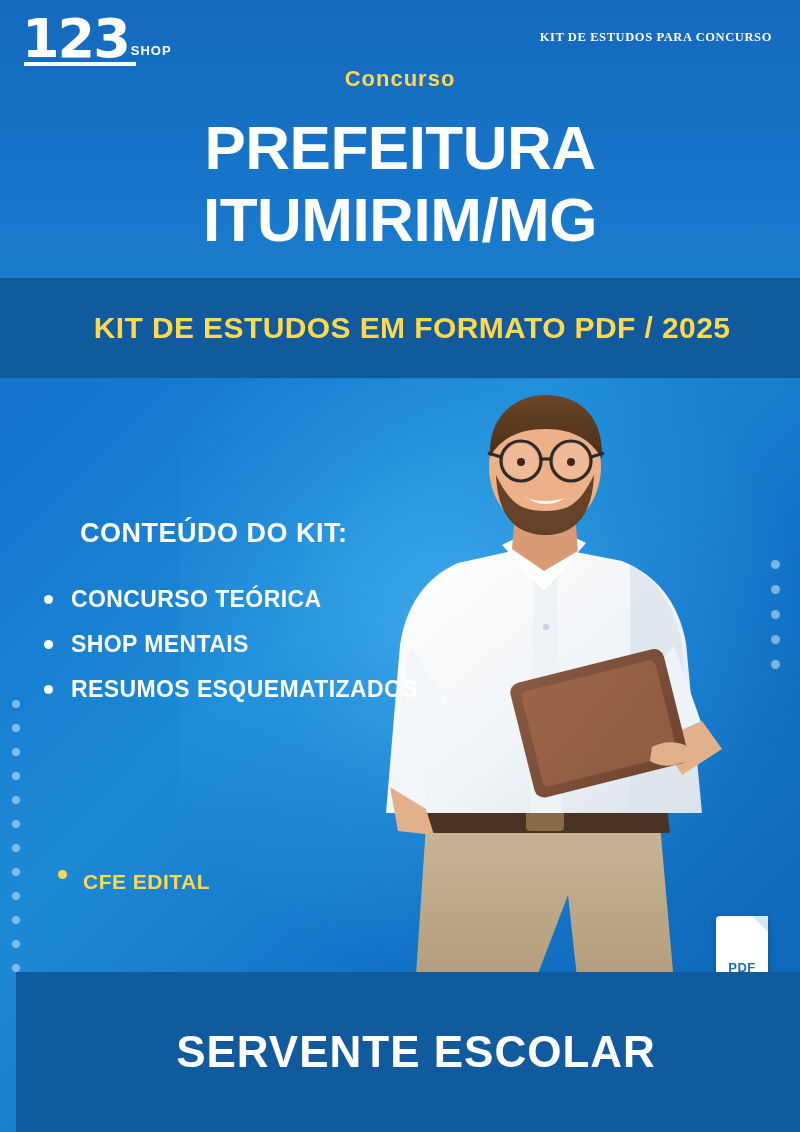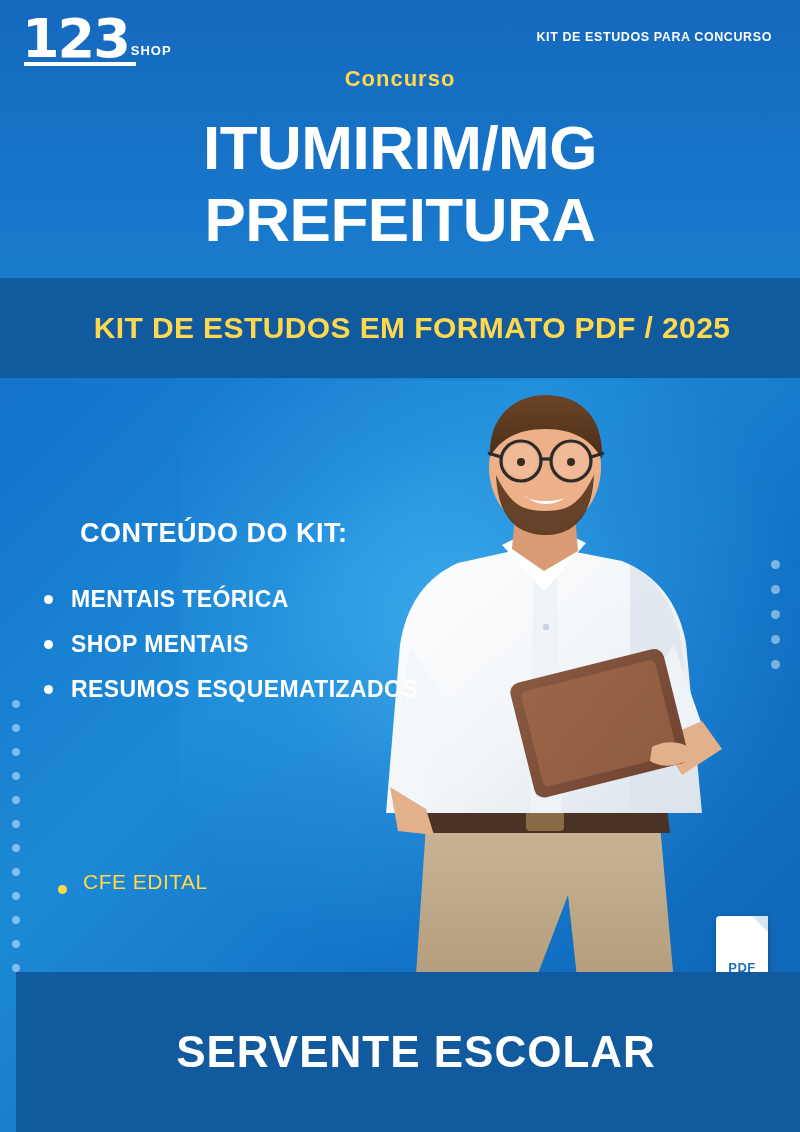--- a/index.html
+++ b/index.html
@@ -43,21 +43,21 @@
   .logo-shop {
     font-size: 13px; font-weight: bold; letter-spacing: 1px;
     margin-left: 2px; margin-bottom: 4px;
   }
   .logo-underline {
     position: absolute; left: 24px; top: 62px; width: 112px; height: 4px;
     background: #ffffff;
   }
   .kit-top-right {
     position: absolute; right: 28px; top: 30px;
-    color: #ffffff; font-size: 12.5px; font-weight: bold; letter-spacing: 0.6px;
+    color: #ffffff; font-size: 12.5px; font-weight: bold; letter-spacing: 0.6px; font-family: Liberation Serif, serif;
   }
   .concurso {
     position: absolute; left: 0; right: 0; top: 66px;
     text-align: center;
     color: #ffd84d; font-size: 22px; font-weight: bold; letter-spacing: 1px;
   }
   .title {
     position: absolute; left: 0; right: 0; top: 112px;
     text-align: center;
     color: #ffffff;
@@ -91,22 +91,22 @@
     margin-bottom: 18px;
     display: flex; align-items: center;
   }
   .bullets li .dot {
     width: 9px; height: 9px; border-radius: 50%;
     background: #ffffff;
     margin-right: 18px; flex: none;
   }
   .edital {
     position: absolute; left: 58px; top: 870px;
-    display: flex; align-items: flex-end;
-    color: #ffd84d; font-size: 21px; font-weight: normal; letter-spacing: 0.5px;
+    display: flex; align-items: flex-start;
+    color: #ffd84d; font-size: 21px; font-weight: bold; letter-spacing: 0.5px;
   }
   .edital .dot {
     width: 9px; height: 9px; border-radius: 50%;
     background: #ffd84d; margin-right: 16px; flex: none;
   }
 
   
   .dots-left, .dots-right {
     position: absolute;
     display: grid; grid-auto-flow: row; gap: 16px;
@@ -164,22 +164,22 @@
   <div class="top-band">
     <div class="logo">
       <span class="logo-123">123</span>
       <span class="logo-shop">SHOP</span>
     </div>
     <div class="logo-underline"></div>
 
     <div class="kit-top-right">KIT DE ESTUDOS PARA CONCURSO</div>
     <div class="concurso">Concurso</div>
     <div class="title">
+      <div>PREFEITURA</div>
       <div>ITUMIRIM/MG</div>
-      <div>PREFEITURA</div>
     </div>
   </div>
 
   <div class="ribbon">
     <div class="ribbon-text">KIT DE ESTUDOS EM FORMATO PDF / 2025</div>
   </div>
 
   <div class="dots-left">
     <span></span>
       <span></span>
@@ -272,21 +272,21 @@
       <rect x="200" y="284" width="138" height="98" rx="6" fill="#a9704f" opacity="0.55"></rect>
     </g>
 
     <path d="M322 352 C336 344 356 346 366 358 C354 372 332 374 320 366 Z" fill="#e2b18c"></path>
   </svg>
 
   <div class="content-head">CONTEÚDO DO KIT:</div>
   <ul class="bullets">
     <li>
       <span class="dot"></span>
-      <span>MENTAIS TEÓRICA</span>
+      <span>CONCURSO TEÓRICA</span>
     </li>
     <li>
       <span class="dot"></span>
       <span>SHOP MENTAIS</span>
     </li>
     <li>
       <span class="dot"></span>
       <span>RESUMOS ESQUEMATIZADOS</span>
     </li>
   </ul>

